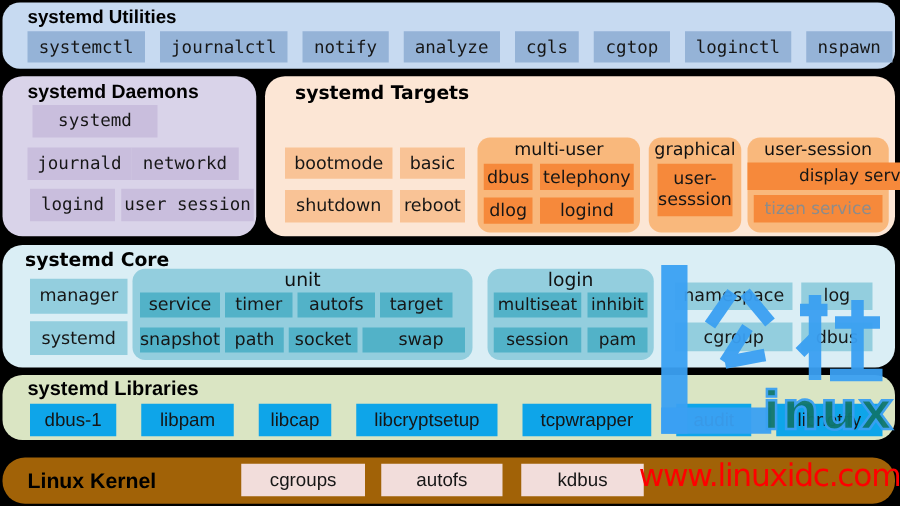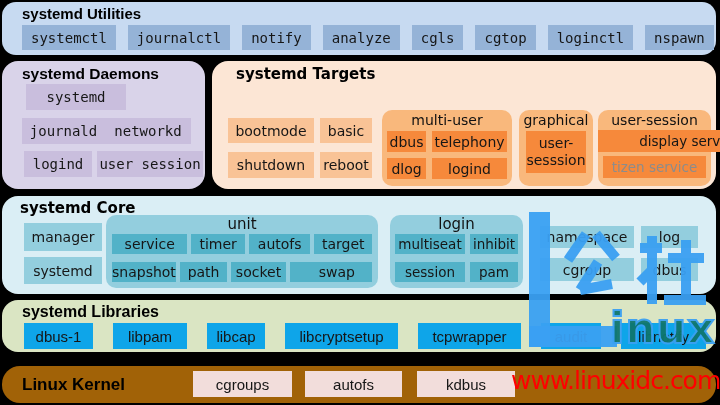--- a/index.html
+++ b/index.html
@@ -125,21 +125,21 @@
 
 <div class="panel p-core">
   <div class="ptitle" style="left:18px;top:3px;">systemd Core</div>
 
   <div class="btn b-clight" style="left:22px;top:27px;width:78px;height:28px;">manager</div>
   <div class="btn b-clight" style="left:22px;top:61px;width:78px;height:27px;">systemd</div>
 
   <div class="grp-c" style="left:104px;top:19px;width:272px;height:73px;">
     <span class="grp-label" style="font-size:15px;height:19px;line-height:19px;">unit</span>
     <div class="flexrow" style="position:static;display:flex;gap:4px;padding:0 6px;margin-top:0;">
-      <div class="btn b-cdark" style="width:76px;height:20px;">service</div>
+      <div class="btn b-cdark" style="width:64px;height:20px;">service</div>
       <div class="btn b-cdark" style="width:54px;height:20px;">timer</div>
       <div class="btn b-cdark" style="width:62px;height:20px;">autofs</div>
       <div class="btn b-cdark" style="width:58px;height:20px;">target</div>
     </div>
     <div class="flexrow" style="position:static;display:flex;gap:4px;padding:0 6px;margin-top:8px;">
       <div class="btn b-cdark" style="width:72px;height:20px;">snapshot</div>
       <div class="btn b-cdark" style="width:54px;height:20px;">path</div>
       <div class="btn b-cdark" style="width:62px;height:20px;">socket</div>
       <div class="btn b-cdark" style="width:80px;height:20px;padding-left:12px;">swap</div>
     </div>

